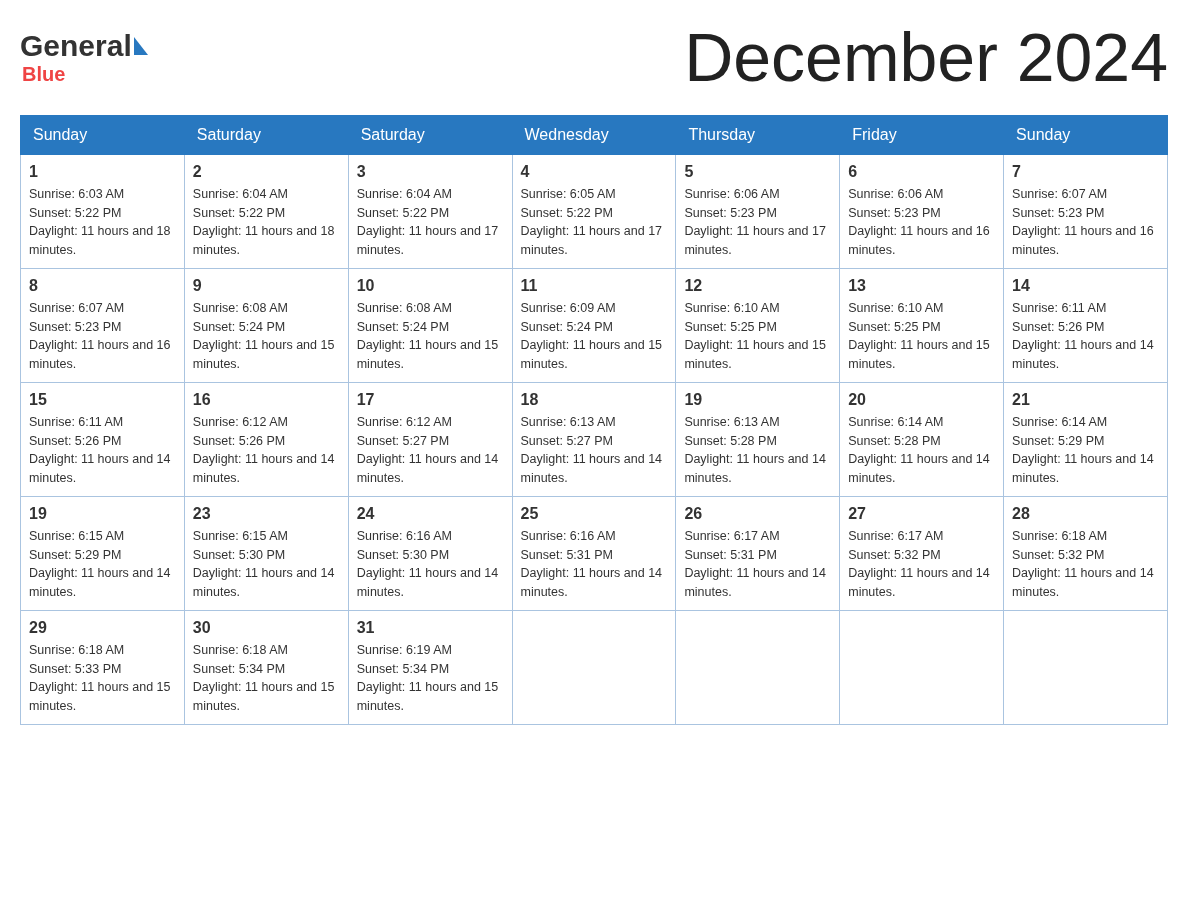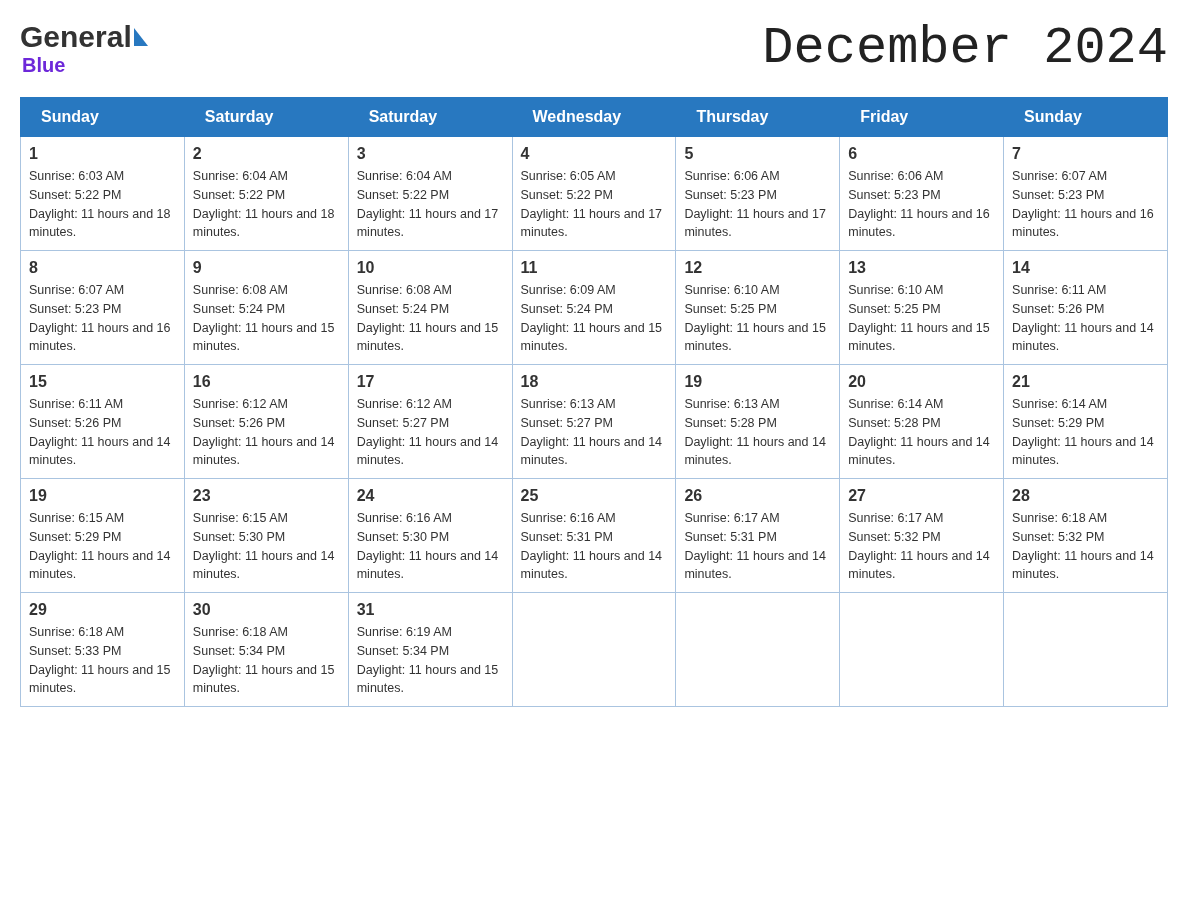--- a/index.html
+++ b/index.html
@@ -18,48 +18,47 @@
       gap: 20px;
     }
     .logo {
       display: flex;
       flex-direction: column;
       align-items: flex-start;
     }
     .logo-blue-text {
       font-size: 20px;
       font-weight: bold;
-      color: #6d28d9;
+      color: #ef4444;
     }
     .title-section {
       text-align: right;
     }
     .month-title {
-      font-size: 52px;
+      font-size: 68px;
       font-weight: normal;
       color: #222;
       line-height: 1.1;
-      font-family: Liberation Mono, monospace;
     }
     .location {
       font-size: 22px;
       color: #444;
       margin-top: 4px;
     }
     .calendar {
       width: 100%;
       border-collapse: collapse;
     }
     .calendar th {
       background: #2878c0;
       color: #fff;
-      padding: 10px 20px;
+      padding: 10px 12px;
       text-align: left;
       font-size: 16px;
-      font-weight: bold;
+      font-weight: normal;
       border: 1px solid #2878c0;
       margin-left: 12px;
     }
     .calendar td {
       vertical-align: top;
       padding: 8px;
       border: 1px solid #aac4e0;
       width: 14.28%;
       font-size: 13px;
       color: #333;

